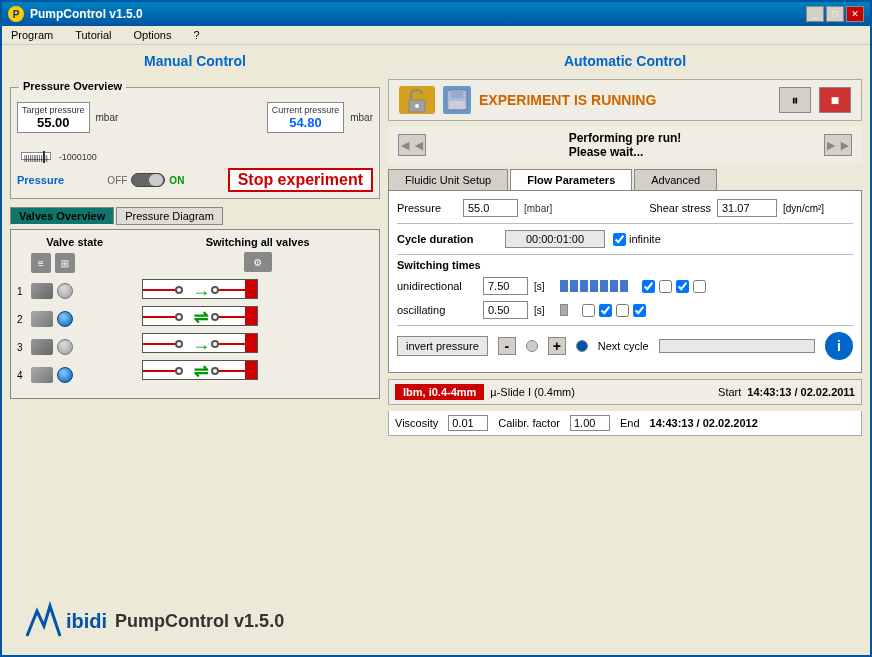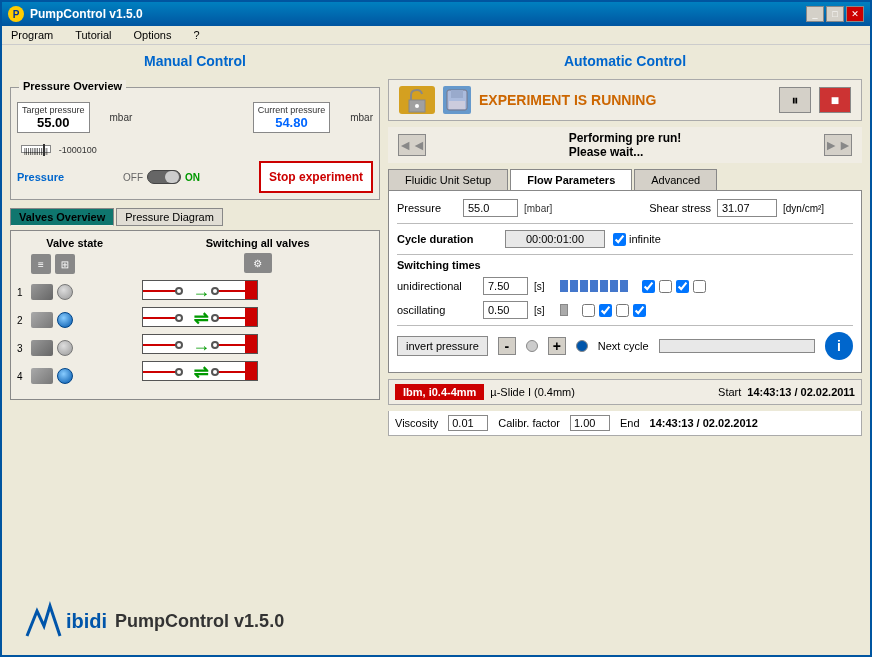--- a/index.html
+++ b/index.html
@@ -99,22 +99,22 @@
       font-weight: bold;
       font-size: 11px;
     }
     
     .pressure-overview {
       margin-top: 8px;
     }
     .pressure-row {
       display: flex;
       align-items: center;
-      gap: 20px;
-      margin-bottom: 12px;
+      gap: 6px;
+      margin-bottom: 19px;
     }
     .pressure-box {
       border: 1px solid #888;
       background: white;
       padding: 2px 4px;
       display: flex;
       flex-direction: column;
       align-items: center;
     }
     .pressure-box .label { font-size: 9px; color: #333; }
@@ -177,23 +177,23 @@
       background: #ccc;
       border-radius: 6px;
       position: absolute;
       right: 1px; top: 0px;
     }
     .stop-btn {
       background: white;
       border: 2px solid #cc0000;
       color: #cc0000;
       font-weight: bold;
-      padding: 7px 8px;
+      padding: 1px 8px;
       cursor: pointer;
-      font-size: 12px;
+      font-size: 16px;
     }
     .valves-tabs {
       display: flex;
       gap: 2px;
       margin-bottom: 4px;
     }
     .valve-tab {
       border: 1px solid #888;
       padding: 2px 8px;
       cursor: pointer;

